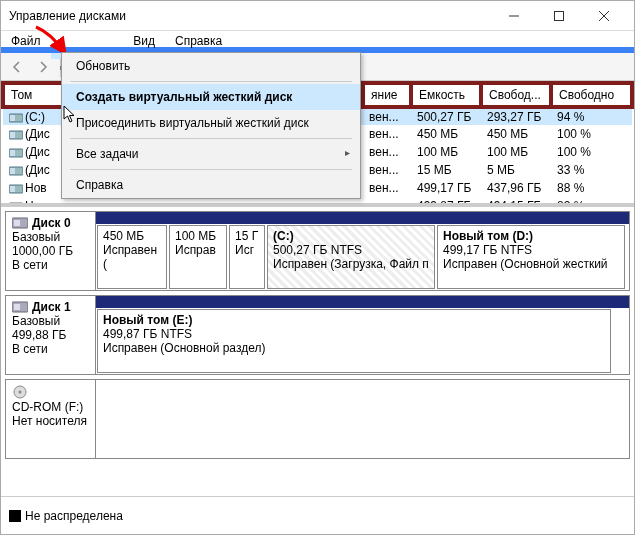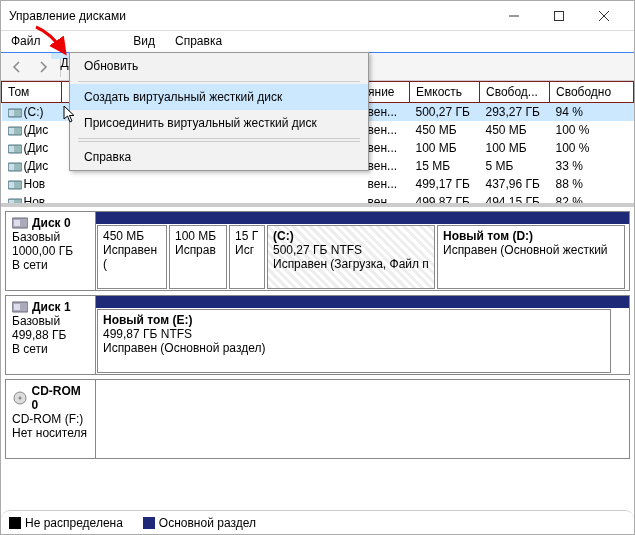--- a/index.html
+++ b/index.html
@@ -1,48 +1,48 @@
 <!DOCTYPE html>
 <html><head>
 <meta charset="utf-8">
 <style>
 * { box-sizing: border-box; margin: 0; padding: 0; font-family: "Segoe UI", Tahoma, sans-serif; font-size: 12px; }
 body { background: #fff; width: 635px; height: 535px; overflow: hidden; border: 1px solid #aaa; display: flex; flex-direction: column; }
 .titlebar { height: 30px; display: flex; align-items: center; padding: 0 8px; background: #fff; border-bottom: 1px solid #ddd; }
 .titlebar .title { flex: 1; font-size: 12px; }
 .titlebar .wc { width: 45px; height: 30px; display: flex; align-items: center; justify-content: center; color: #333; }
-.menubar { height: 22px; display: flex; align-items: stretch; border-bottom: 1px solid #3b82f6; position: relative; }
+.menubar { height: 22px; display: flex; align-items: stretch; border-bottom: 6px solid #3b82f6; position: relative; }
 .menubar .mitem { padding: 3px 10px; cursor: default; }
 .menubar .mitem.open { background: #cce8ff; margin-top: 22px; }
 .arrow-red { position: absolute; left: 30px; top: -6px; pointer-events: none; }
 .toolbar { height: 28px; border-bottom: 1px solid #ccc; display: flex; align-items: center; padding: 2px 4px; gap: 2px; background: #f5f5f5; }
 .toolbar .tb { width: 24px; height: 24px; display: flex; align-items: center; justify-content: center; border: 1px solid transparent; }
 .toolbar .sep { width: 1px; height: 20px; background: #ccc; margin: 0 3px; }
 .split { flex: 1; display: flex; flex-direction: column; min-height: 0; }
 .top-pane { height: 126px; border-bottom: 4px solid #ccc; overflow: hidden; position: relative; }
 .table { width: 100%; border-collapse: collapse; }
-.table th { background: #fff; border: 1px solid #7f1d1d; text-align: left; padding: 3px 6px; font-weight: normal; font-size: 12px; }
+.table th { background: #fff; border: 4px solid #7f1d1d; text-align: left; padding: 3px 6px; font-weight: normal; font-size: 12px; }
 .table td { padding: 1px 6px; font-size: 12px; white-space: nowrap; }
 .table tr.row td { height: 18px; }
 .vol-icon { display: inline-block; width: 14px; height: 11px; vertical-align: middle; margin-right: 2px; }
 .bottom-pane { flex: 1; overflow: auto; background: #fff; }
 .disk-row { display: flex; border: 1px solid #888; margin: 4px; min-height: 80px; }
 .disk-info { width: 90px; border-right: 1px solid #888; padding: 4px 6px; font-size: 11px; }
 .disk-info .dname { font-weight: bold; display: flex; align-items: center; gap: 4px; }
 .parts { flex: 1; display: flex; flex-direction: column; }
 .stripe { height: 12px; background: #1e2a78; }
 .boxes { flex: 1; display: flex; min-height: 0; }
 .part { border: 1px solid #888; margin: 1px; padding: 3px 5px; font-size: 11px; display: flex; flex-direction: column; justify-content: flex-start; overflow: hidden; }
 .part .pname { font-weight: bold; }
 .part.hatched { background: repeating-linear-gradient(45deg, #eee 0, #eee 3px, #fff 3px, #fff 6px); }
-.legend { height: 24px; border-top: 1px solid #ccc; display: flex; align-items: center; gap: 20px; padding: 0 8px; font-size: 12px; border-radius: 9px; }
+.legend { height: 38px; border-top: 1px solid #ccc; display: flex; align-items: center; gap: 4px; padding: 0 8px; font-size: 12px; }
 .lg-sw { display: inline-block; width: 12px; height: 12px; vertical-align: middle; margin-right: 4px; }
-.dropdown { position: absolute; left: 69px; top: 52px; width: 300px; background: #f2f2f2; border: 1px solid #999; box-shadow: 2px 2px 4px rgba(0,0,0,0.25); z-index: 100; }
+.dropdown { position: absolute; left: 61px; top: 52px; width: 300px; background: #f2f2f2; border: 1px solid #999; box-shadow: 2px 2px 4px rgba(0,0,0,0.25); z-index: 100; }
 .dropdown .dmi { padding: 6px 14px; font-size: 12px; cursor: default; position: relative; }
-.dropdown .dmi.hl { background: #cce8ff; }
+.dropdown .dmi.hl { background: #cce8ff; font-weight: bold; }
 .dropdown .dsep { height: 1px; background: #ccc; margin: 2px 8px; }
 .dropdown .sub::after { content: "▸"; position: absolute; right: 10px; color: #555; font-size: 10px; }
 .cursor-ptr { position: absolute; left: 63px; top: 105px; z-index: 101; pointer-events: none; }
 .sel-row { background: #cce8ff; }
 svg { display: block; }
 </style>
 </head>
 <body>
 
 <div class="titlebar">
@@ -211,20 +211,21 @@
         <div>15 Г</div>
         <div>Исг</div>
       </div>
             <div class="part hatched" style="width:168px">
         <div class="pname">(C:)</div>
         <div>500,27 ГБ NTFS</div>
         <div>Исправен (Загрузка, Файл п</div>
       </div>
             <div class="part" style="width:188px">
         <div class="pname">Новый том  (D:)</div>
+        <div>499,17 ГБ NTFS</div>
         <div>Исправен (Основной жесткий</div>
       </div>
           </div>
         </div>
       </div>
       <div class="disk-row">
         <div class="disk-info">
      <div class="dname">
             <svg width="16" height="12">
               <rect x="0" y="1" width="16" height="10" rx="1" fill="#aab" stroke="#667"></rect>
@@ -247,42 +248,41 @@
           </div>
         </div>
       </div>
       <div class="disk-row">
         <div class="disk-info">
      <div class="dname">
             <svg width="16" height="16">
               <circle cx="8" cy="8" r="6" fill="#ddd" stroke="#888"></circle>
               <circle cx="8" cy="8" r="1.5" fill="#888"></circle>
             </svg>
-            <span>CD-ROM 0</span>
           </div>
      <div>CD-ROM (F:)</div>
      <div></div>
      <div>Нет носителя</div>
    </div>
         <div class="parts"></div>
       </div>
     </div>
 
 </div>
 
 <div class="legend">
   <span><span class="lg-sw" style="background:#000"></span><span>Не распределена</span></span>
-  <span><span class="lg-sw" style="background:#1e2a78"></span><span>Основной раздел</span></span>
 </div>
 
 <div class="dropdown">
   <div class="dmi">Обновить</div>
   <div class="dsep"></div>
   <div class="dmi hl">Создать виртуальный жесткий диск</div>
   <div class="dmi">Присоединить виртуальный жесткий диск</div>
   <div class="dsep"></div>
+  <div class="dmi sub">Все задачи</div>
   <div class="dsep"></div>
   <div class="dmi">Справка</div>
 </div>
 
 <svg class="cursor-ptr" width="16" height="20">
   <path d="M1,1 L1,14 L4.5,11 L7,17 L9,16 L6.5,10.5 L11,10.5 Z" fill="#fff" stroke="#000" stroke-width="1"></path>
 </svg>
 
 </body></html>

